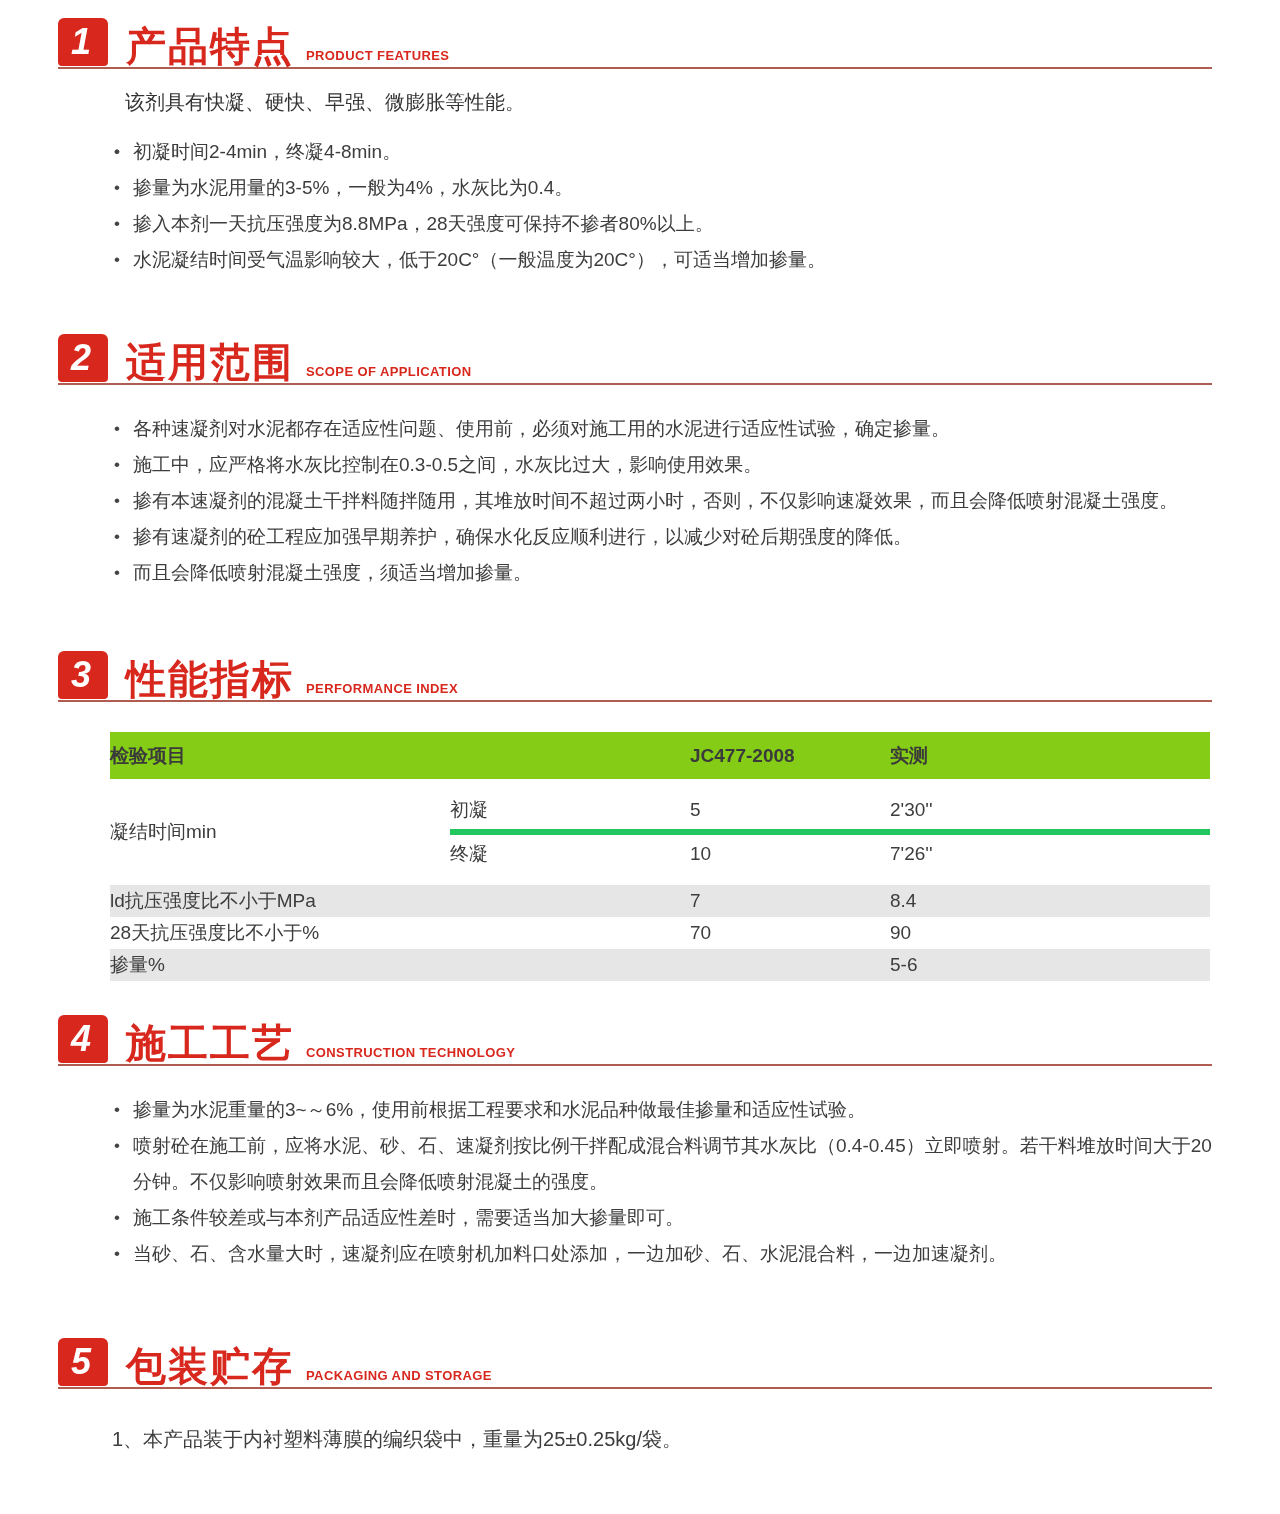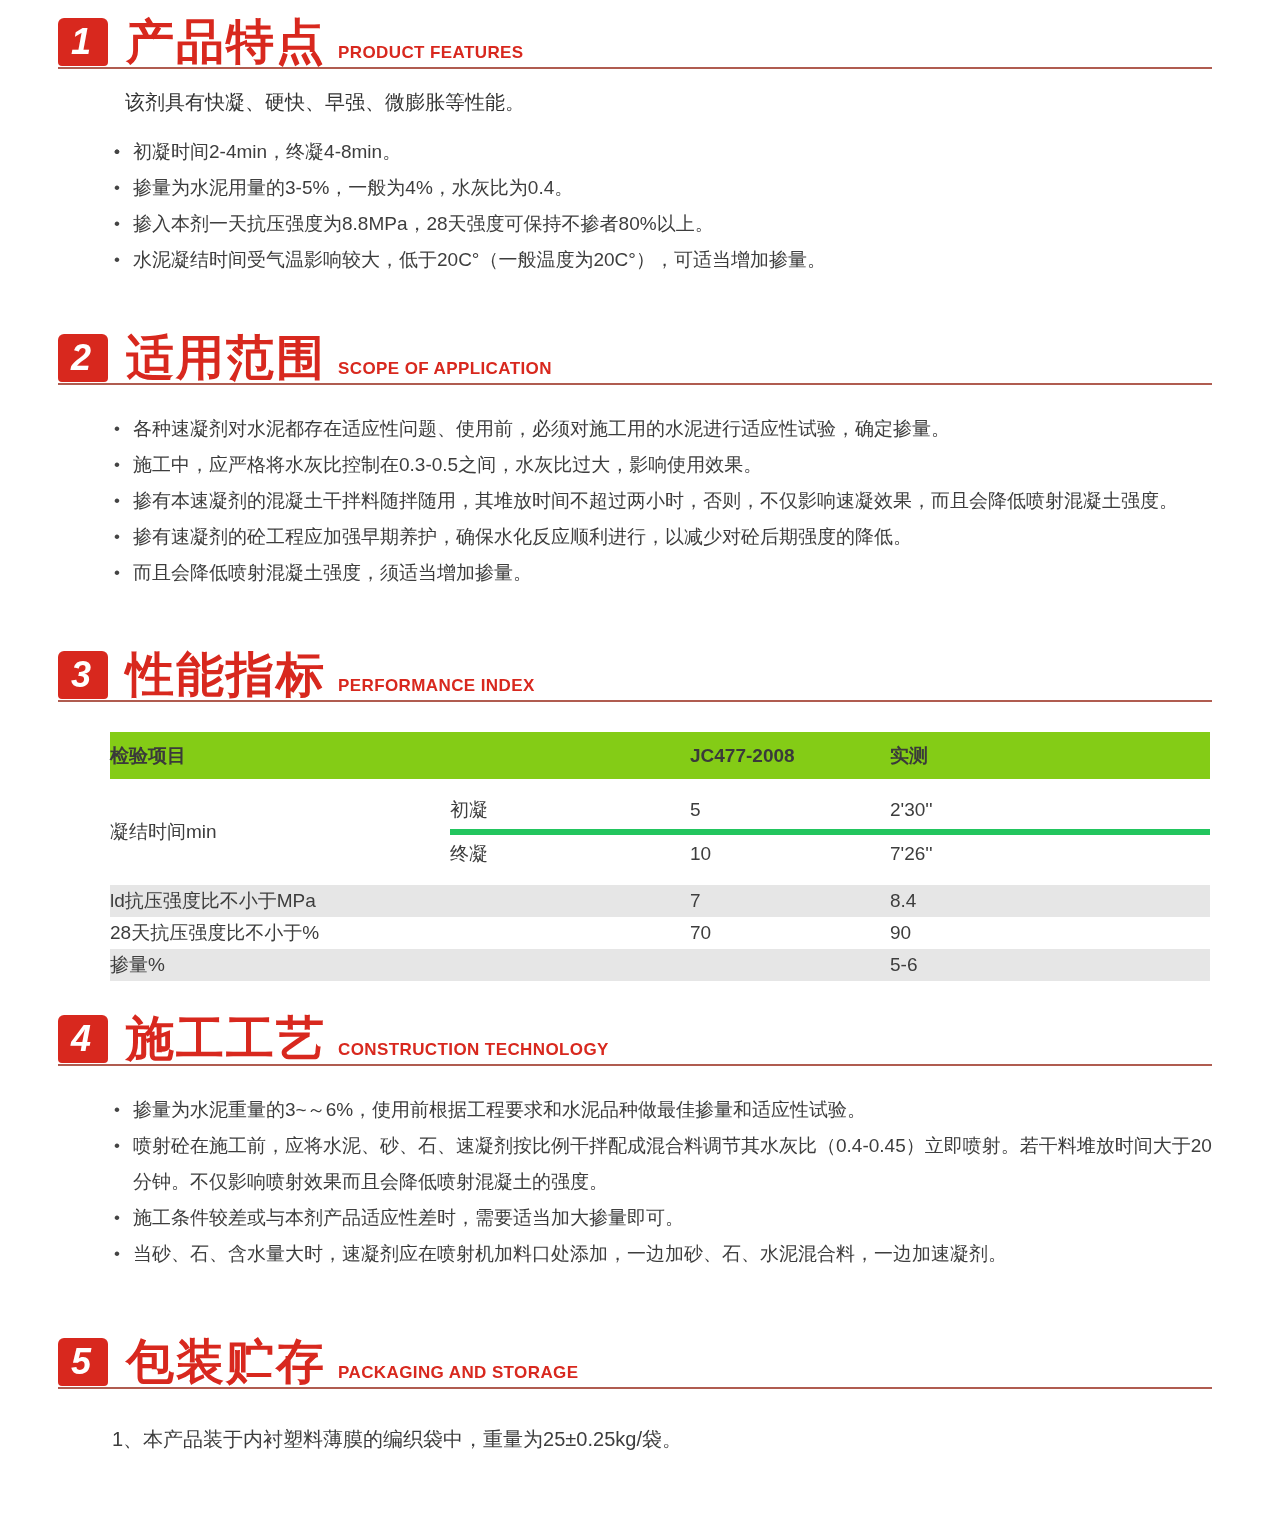--- a/index.html
+++ b/index.html
@@ -16,25 +16,25 @@
     padding-bottom:1px;
   }
   .badge{
     width:50px;height:48px;flex:0 0 50px;
     background:#d8281e;border-radius:6px 6px 4px 4px;
     color:#ffffff;font-size:36px;font-weight:bold;font-style:italic;
     display:flex;align-items:center;justify-content:center;
     padding-right:4px;box-sizing:border-box;
   }
   .sec-title{
-    font-size:48px;font-weight:bold;color:#d8281e;
+    font-size:40px;font-weight:bold;color:#d8281e;
     margin-left:18px;line-height:1;letter-spacing:2px;
   }
   .sec-sub{
-    font-size:17px;font-weight:bold;color:#d8281e;
+    font-size:13px;font-weight:bold;color:#d8281e;
     margin-left:12px;padding-bottom:3px;letter-spacing:0.4px;white-space:nowrap;
   }
   
   .intro{
     margin:20px 70px 0 125px;
     font-size:20px;font-weight:normal;color:#333333;
   }
   ul.bullets{
     list-style:none;margin:18px 66px 0 112px;padding:0;
   }

